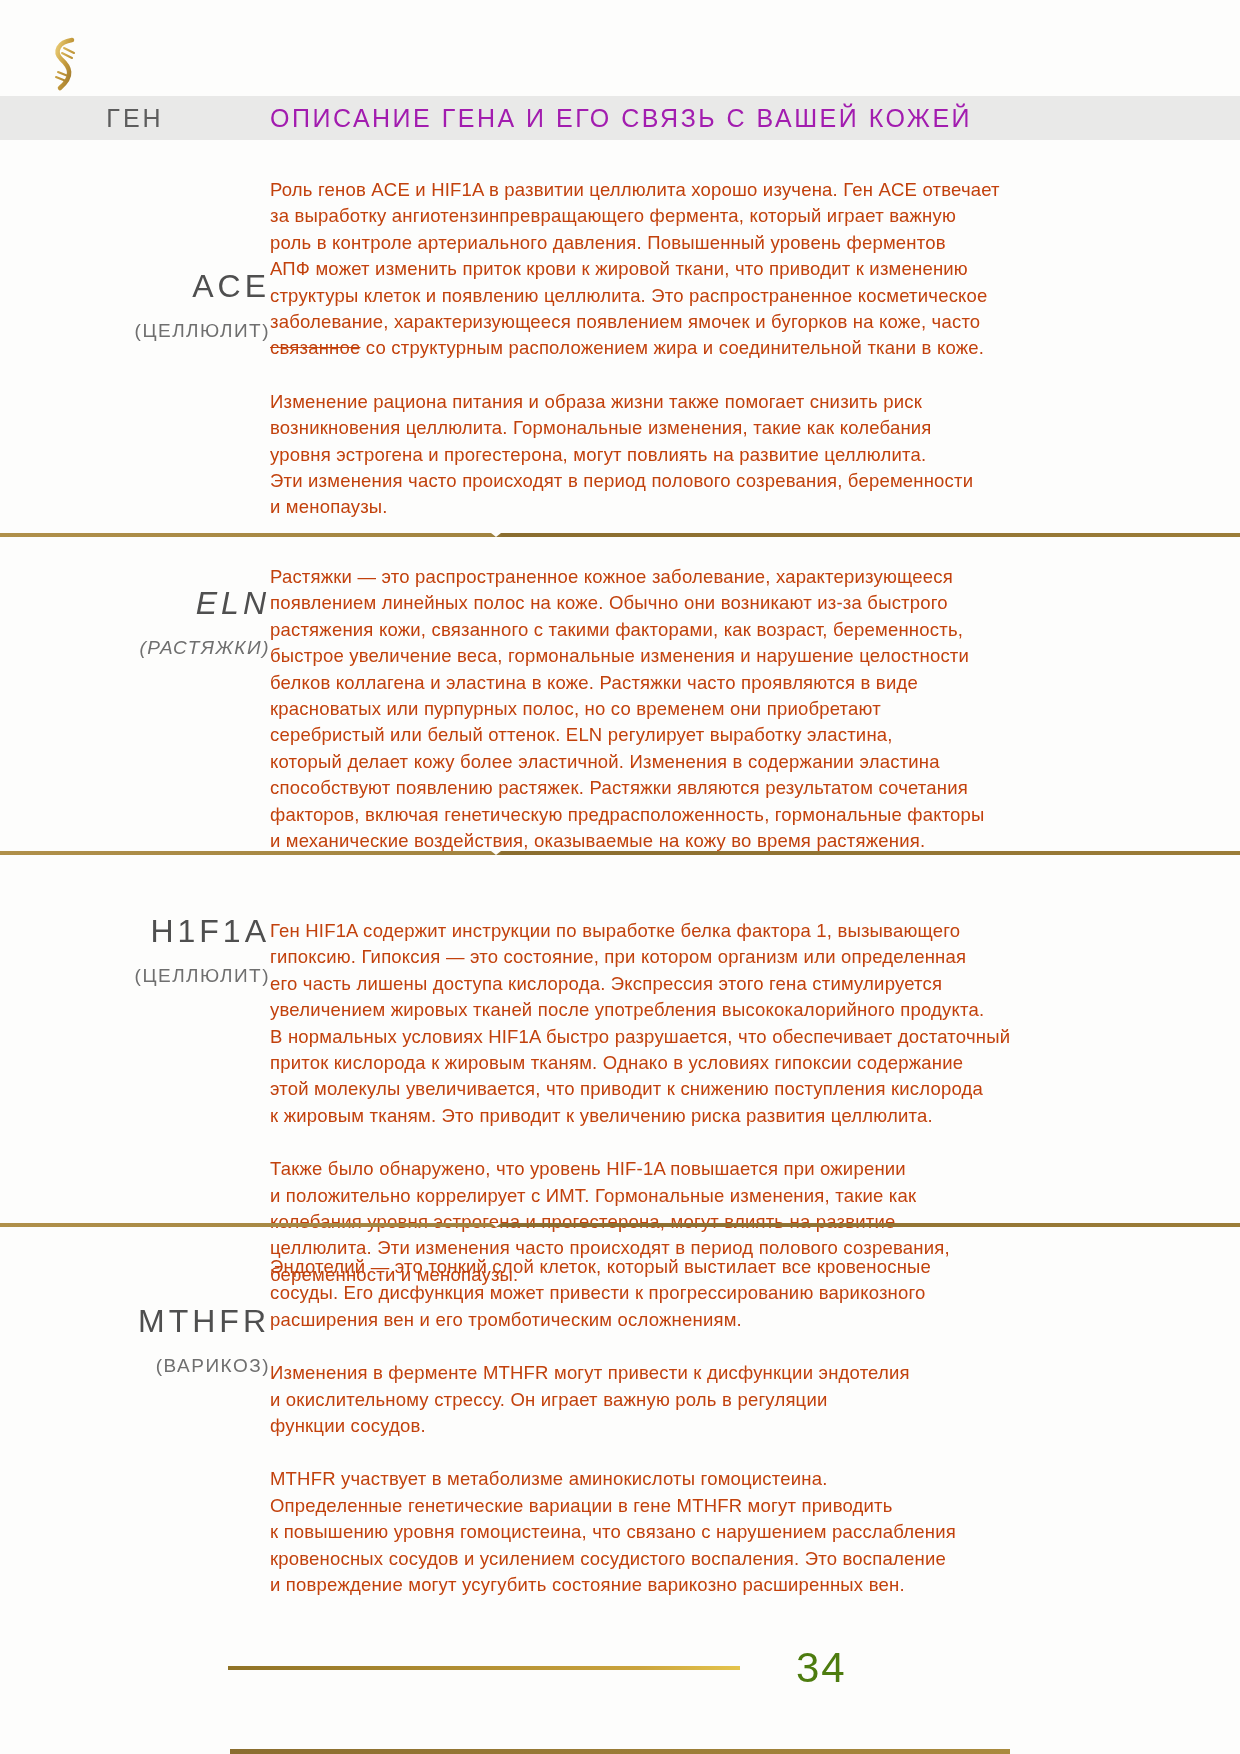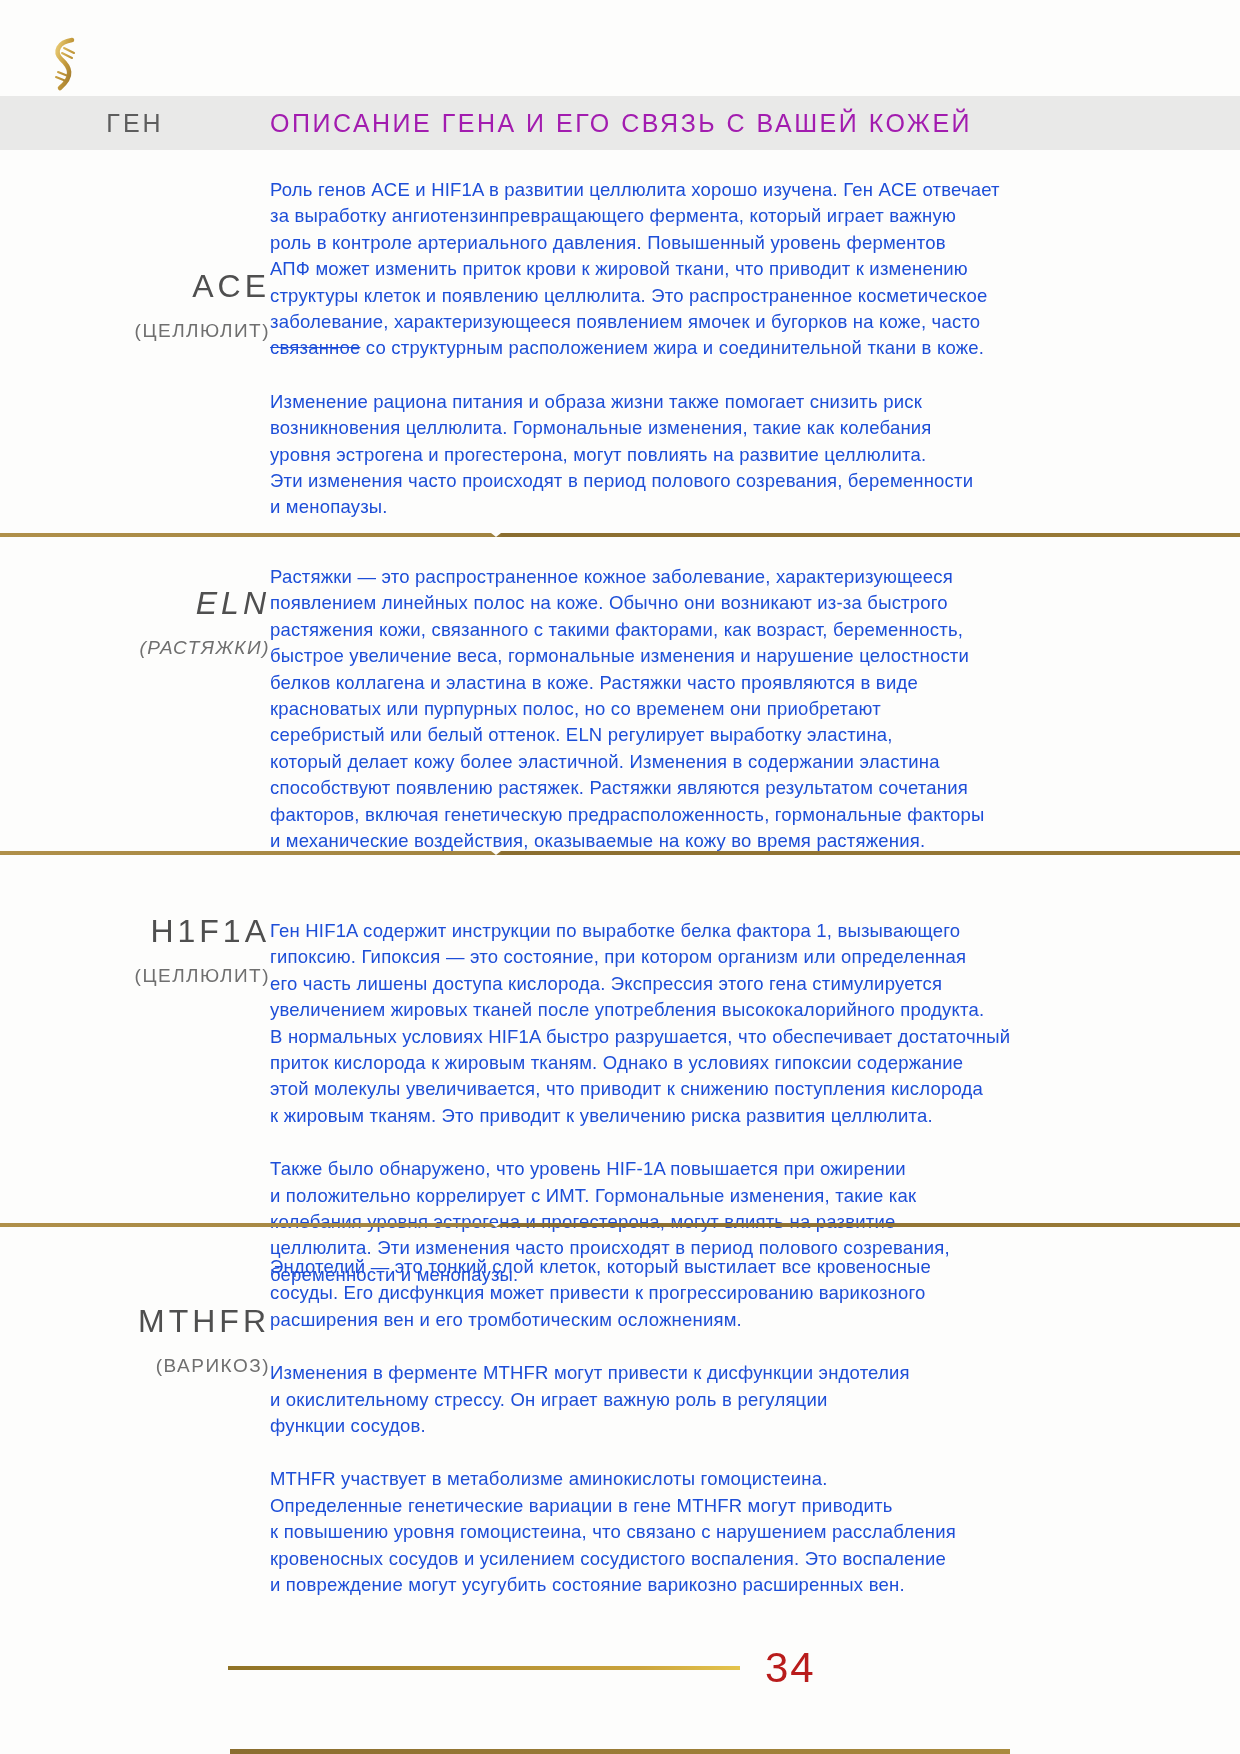--- a/index.html
+++ b/index.html
@@ -7,21 +7,21 @@
     position:relative;
     width:1240px;height:1754px;
     background:#fdfdfc;
     font-family:"Liberation Sans","DejaVu Sans",sans-serif;
     overflow:hidden;
   }
   
   .logo{position:absolute;top:36px;left:46px;width:36px;height:58px;}
   
   .header-band{
-    position:absolute;top:96px;left:0;width:1240px;height:54px;
+    position:absolute;top:96px;left:0;width:1240px;height:44px;
     background:#e9e9e8;display:flex;align-items:center;
   }
   .header-gene{
     width:270px;text-align:center;
     font-size:25px;font-weight:300;color:#5d5d5d;letter-spacing:3px;
   }
   .header-desc{
     flex:1;
     font-size:25px;font-weight:300;color:#a21caf;letter-spacing:2.5px;
   }
@@ -45,43 +45,43 @@
   .gene-trait{
     margin-top:15px;font-size:19px;font-weight:300;color:#6f6f6f;letter-spacing:1.5px;
   }
   .cell-desc{
     flex:1;box-sizing:border-box;
     padding:27px 175px 0 0;
   }
   .para{
     width:795px;
     font-size:18.5px;line-height:26.4px;font-weight:300;
-    color:#1d4ed8;letter-spacing:0.2px;
+    color:#c2410c;letter-spacing:0.2px;
     white-space:pre-line;
     margin:0 0 27px 0;
   }
   .struck{text-decoration:line-through;}
   
   .divider{
     position:relative;height:4px;width:1240px;
     background:linear-gradient(90deg,#b0904a 0%,#a28440 39.5%,#8a6d2f 40.5%,#9c7d38 100%);
   }
   .divider::after{
     content:"";position:absolute;left:39.6%;top:0;
     border-left:5px solid transparent;border-right:5px solid transparent;
     border-top:4px solid #fdfdfc;
   }
   
   .footer-line{
     position:absolute;top:1666px;left:228px;width:512px;height:4px;
     background:linear-gradient(90deg,#8f7226 0%,#caa33c 80%,#e5c44c 100%);
   }
   .page-number{
-    position:absolute;top:1644px;left:765px;
-    font-size:42px;font-weight:300;color:#b91c1c;letter-spacing:2px;
+    position:absolute;top:1644px;left:796px;
+    font-size:42px;font-weight:300;color:#4d7c0f;letter-spacing:2px;
   }
   .bottom-bar{
     position:absolute;bottom:0;left:230px;width:780px;height:5px;
     background:linear-gradient(90deg,#8a6d2f 0%,#a98a3e 100%);
   }
 </style>
 </head>
 <body>
 
 <div class="page">

